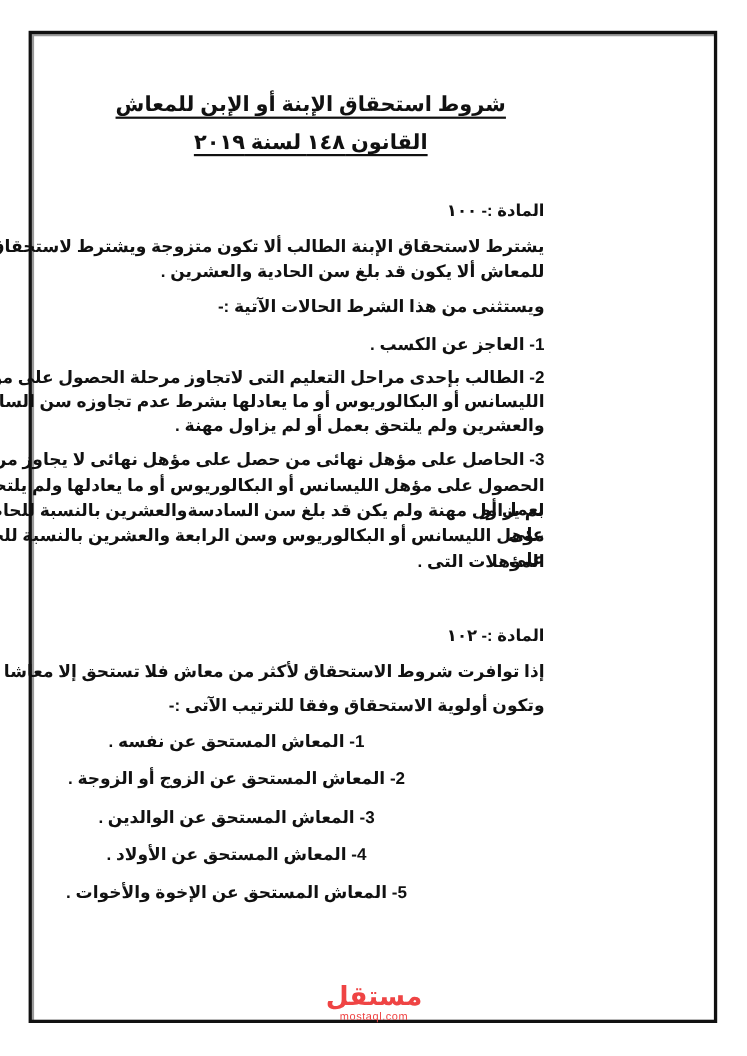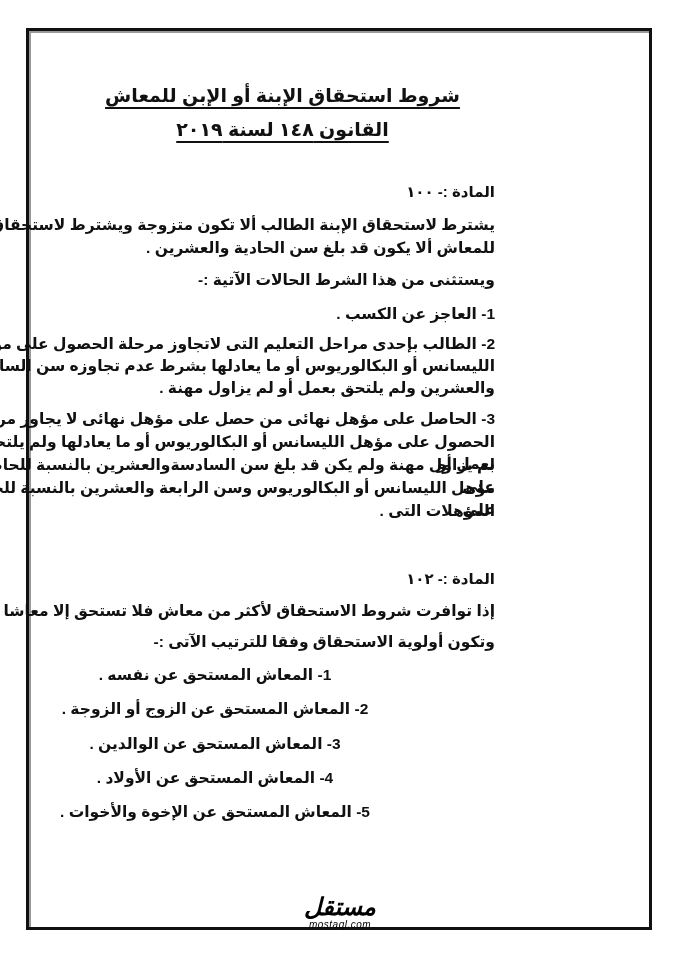--- a/index.html
+++ b/index.html
@@ -70,23 +70,22 @@
       font-weight: bold;
       font-size: 15.5px;
       line-height: 22px;
     }
     .watermark {
       position: absolute;
       left: 295px;
       top: 895px;
       width: 90px;
       text-align: center;
-      color: #000000;
+      color: #ef4444;
       direction: ltr;
-      font-style: italic;
     }
     .watermark .wm-ar {
       font-size: 24px;
       font-weight: bold;
       line-height: 24px;
       direction: rtl;
     }
     .watermark .wm-en {
       font-size: 10px;
       line-height: 11px;

